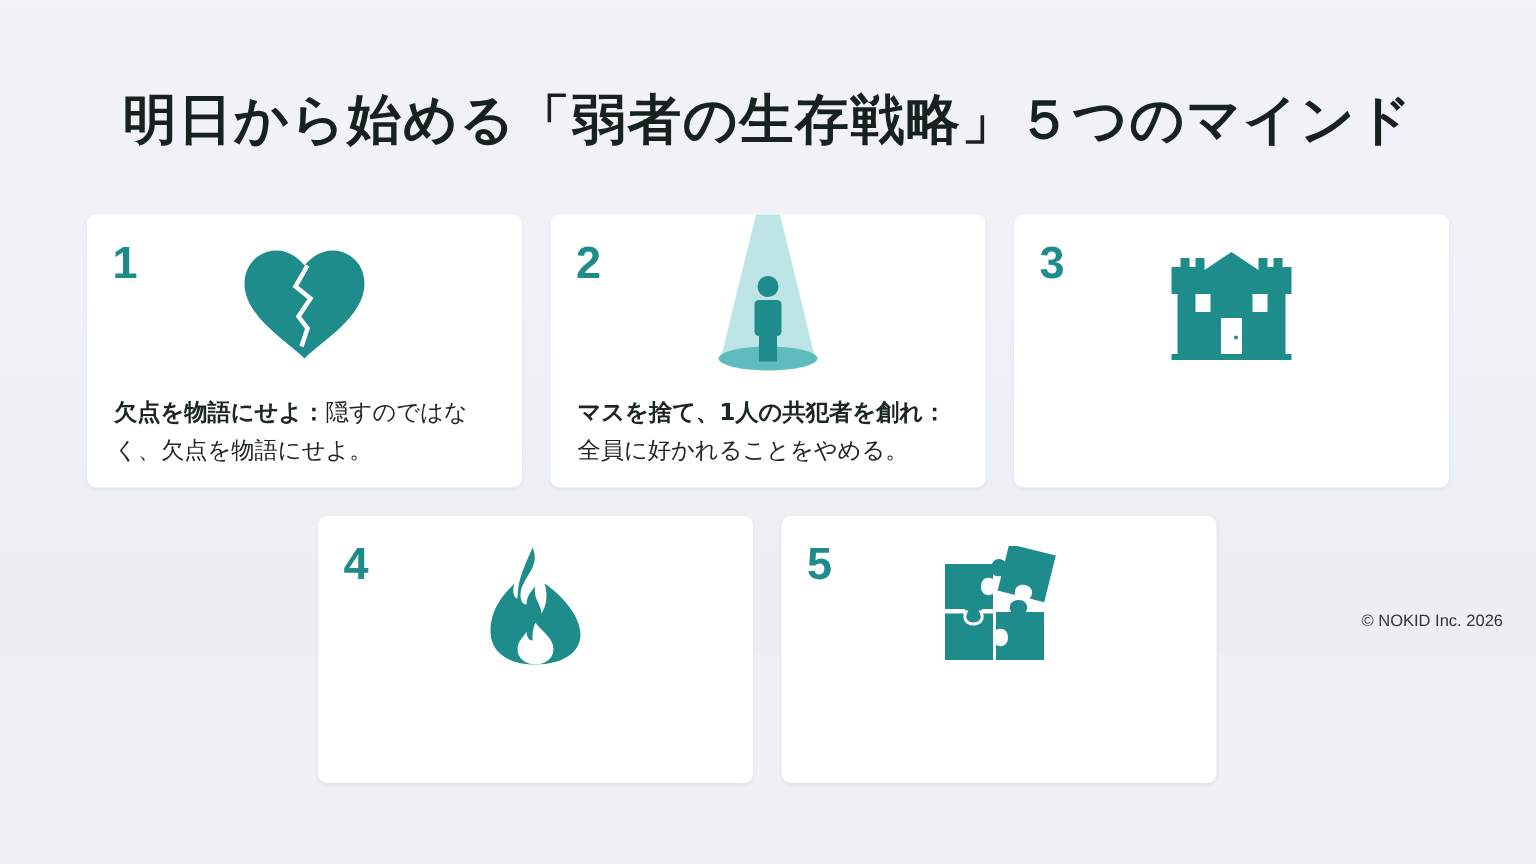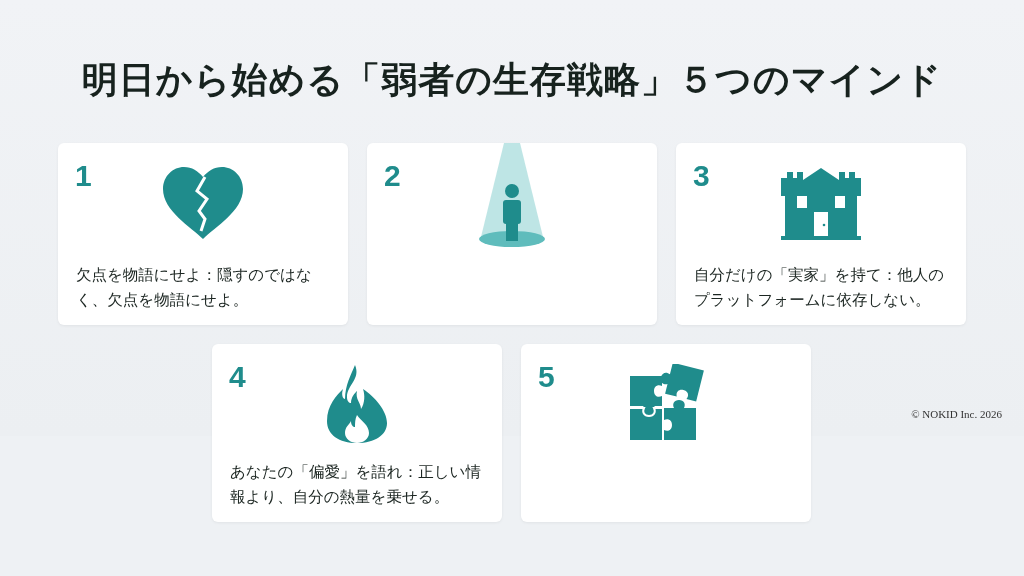--- a/index.html
+++ b/index.html
@@ -26,24 +26,24 @@
       font-family: "Liberation Sans", sans-serif;
     }
     .card .icon {
       position: absolute; left: 95px; top: 10px; width: 100px; height: 100px;
       display: flex; align-items: center; justify-content: center;
     }
     .card .text {
       position: absolute; left: 18px; top: 120px; right: 12px;
       font-size: 15.5px; line-height: 25px; color: #1c2622;
     }
-    .card .text .head { font-weight: normal; margin-top: 47px; }
+    .card .text .head { font-weight: bold; margin-top: 47px; }
     .footer {
       position: absolute; right: 22px; bottom: 16px;
-      font-size: 11px; color: #333; font-family: Liberation Serif, serif;
+      font-size: 11px; color: #333; font-family: Liberation Sans, sans-serif;
     }
   </style>
 </head>
 <body>
 
 <div class="slide">
   <h1 class="title">明日から始める「弱者の生存戦略」５つのマインド</h1>
 
   <div class="card" style="left:58px; top:143px;">
     <div class="num">1</div>
@@ -62,48 +62,45 @@
     <div class="num">2</div>
     <div class="icon" style="top:0; height:108px;">
       <svg width="80" height="108" viewBox="0 0 80 108">
         <polygon points="32,0 48,0 72,98 8,98" fill="#a8dcdc" opacity="0.75"></polygon>
         <ellipse cx="40" cy="96" rx="33" ry="8" fill="#5fbcbc"></ellipse>
         <circle cx="40" cy="48" r="7" fill="#1f8c8c"></circle>
         <rect x="31" y="57" width="18" height="24" rx="3" fill="#1f8c8c"></rect>
         <rect x="34" y="78" width="12" height="20" fill="#1f8c8c"></rect>
       </svg>
     </div>
+    <div class="text">
+      <span class="head">マスを捨て、1人の共犯者を創れ：</span><span>全員に好かれることをやめる。</span>
+    </div>
   </div>
 
   <div class="card" style="left:676px; top:143px;">
     <div class="num">3</div>
     <div class="icon">
       <svg width="84" height="74" viewBox="0 0 84 74">
         <path d="M2 12 H8 V6 H14 V12 H18 V6 H24 V14 L42 2 L60 14 V6 H66 V12 H70 V6 H76 V12 H82 V30 H78 V70 H82 V74 H2 V70 H6 V30 H2 Z" fill="#1f8c8c"></path>
         <rect x="18" y="30" width="10" height="12" fill="#ffffff"></rect>
         <rect x="56" y="30" width="10" height="12" fill="#ffffff"></rect>
         <rect x="35" y="46" width="14" height="24" fill="#ffffff"></rect>
         <circle cx="45" cy="59" r="1.3" fill="#1f8c8c"></circle>
       </svg>
     </div>
-    <div class="text">
-      <span class="head">自分だけの「実家」を持て：</span><span>他人のプラットフォームに依存しない。</span>
-    </div>
   </div>
 
   <div class="card" style="left:212px; top:344px; height:178px;">
     <div class="num">4</div>
     <div class="icon">
       <svg width="64" height="82" viewBox="0 0 64 82">
         <path d="M30 2 C36 16 22 22 22 34 C22 38 24 40 26 40 C26 34 30 30 32 28 C30 36 36 40 36 46 C40 40 40 32 38 26 C50 34 62 48 62 60 C62 72 50 80 32 80 C14 80 2 72 2 58 C2 42 12 32 18 26 C16 32 18 36 20 36 C20 22 26 12 30 2 Z" fill="#1f8c8c"></path>
         <path d="M32 52 C36 58 44 62 44 70 C44 76 38 80 32 80 C26 80 20 76 20 70 C20 64 24 62 26 58 C26 62 28 64 30 64 C30 60 30 56 32 52 Z" fill="#ffffff"></path>
       </svg>
-    </div>
-    <div class="text" style="top:116px;">
-      <span class="head">あなたの「偏愛」を語れ：</span><span>正しい情報より、自分の熱量を乗せる。</span>
     </div>
   </div>
 
   <div class="card" style="left:521px; top:344px; height:178px;">
     <div class="num">5</div>
     <div class="icon">
       <svg width="84" height="80" viewBox="0 0 84 80">
 
         <path d="M6 44 H20 C18 40 20 36 25 36 C30 36 32 40 30 44 H38 V76 H6 Z" fill="#1f8c8c"></path>
         <path d="M6 44 H20 C18 48 20 52 25 52 C30 52 32 48 30 44 H38" fill="none" stroke="#ffffff" stroke-width="2"></path>

